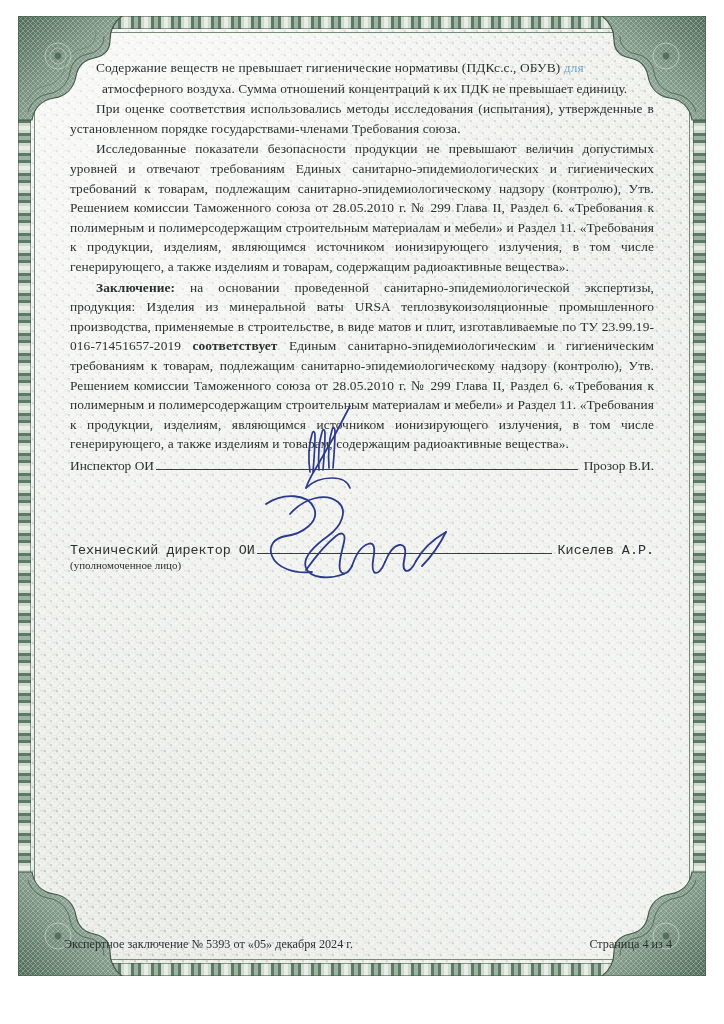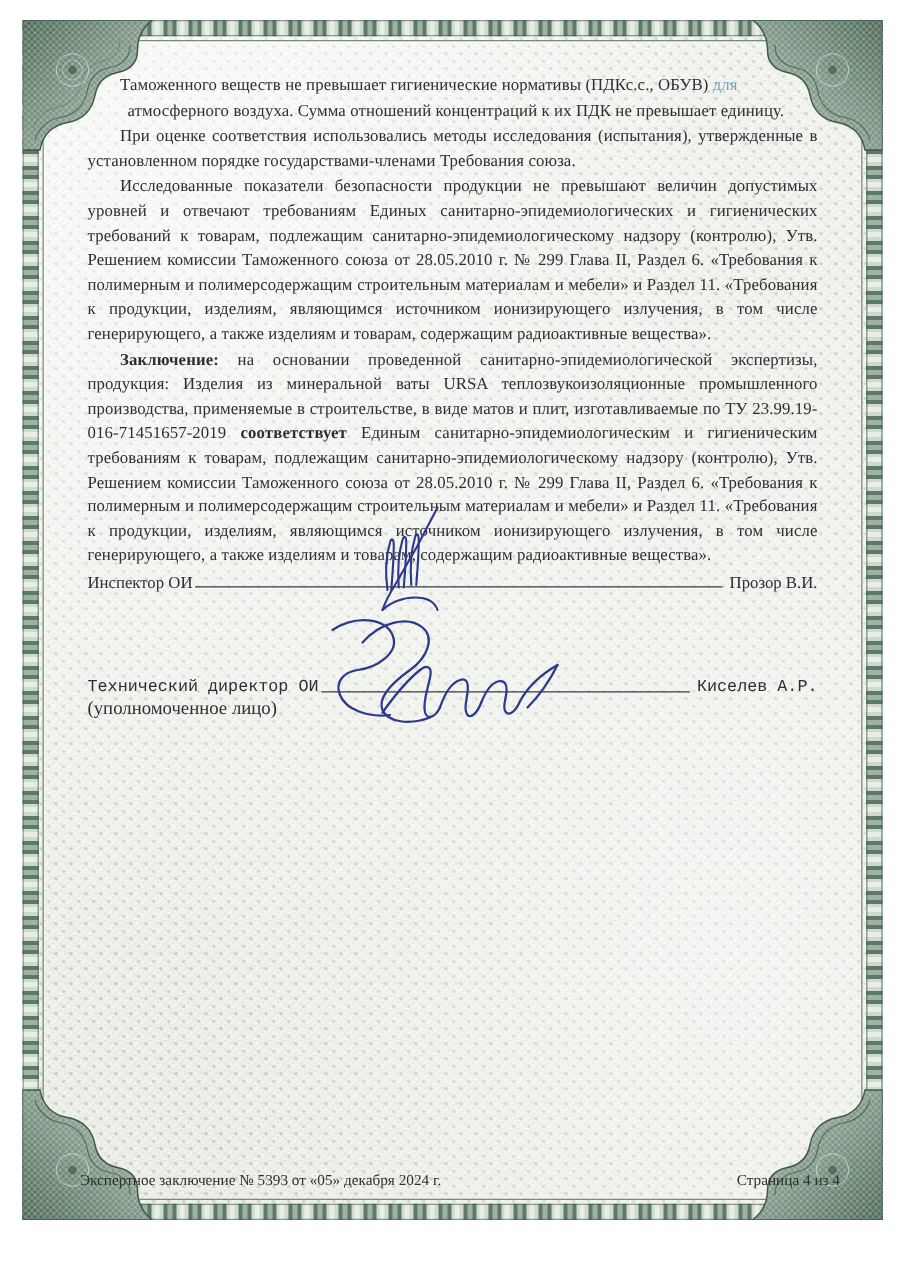--- a/index.html
+++ b/index.html
@@ -149,21 +149,21 @@
   .sig-row.second { margin-top: 62px; font-family: Liberation Mono, monospace; }
   .sig-label { white-space: nowrap; }
   .sig-line {
     flex: 1 1 auto;
     border-bottom: 1px solid #3a3d3f;
     margin: 0 6px 4px 2px;
     height: 1px;
   }
   .sig-name { white-space: nowrap; }
   .sig-sub {
-    font-size: 15px;
+    font-size: 11px;
     color: #2c2f31;
     margin-top: 1px;
   }
   .ink {
     position: absolute;
     pointer-events: none;
   }
   .ink-1 { left: 222px; top: -52px; }
   .ink-2 { left: 180px; top: -62px; }
 
@@ -276,21 +276,21 @@
                  C50,68 42,76 30,78 C20,80 13,86 10,96" fill="none" stroke="#46614f" stroke-width="1" opacity="0.8"></path>
         <circle cx="40" cy="40" r="13" fill="none" stroke="#e9efe7" stroke-width="0.8" opacity="0.65"></circle>
         <circle cx="40" cy="40" r="3.4" fill="#46614f" opacity="0.75"></circle>
       </svg>
     </div>
   </div>
 
   <div class="content">
 
     <p class="para">
-      <span>Таможенного веществ не превышает гигиенические нормативы (ПДКс.с., ОБУВ)</span>
+      <span>Содержание веществ не превышает гигиенические нормативы (ПДКс.с., ОБУВ)</span>
       <span class="faded">для</span>
     </p>
 
     <p class="para tight">
       <span>атмосферного воздуха. Сумма отношений концентраций к их ПДК не превышает единицу.</span>
     </p>
 
     <p class="para">
       <span>При оценке соответствия использовались методы исследования (испытания), утвержденные в установленном порядке государствами-членами Требования союза.</span>
     </p>

